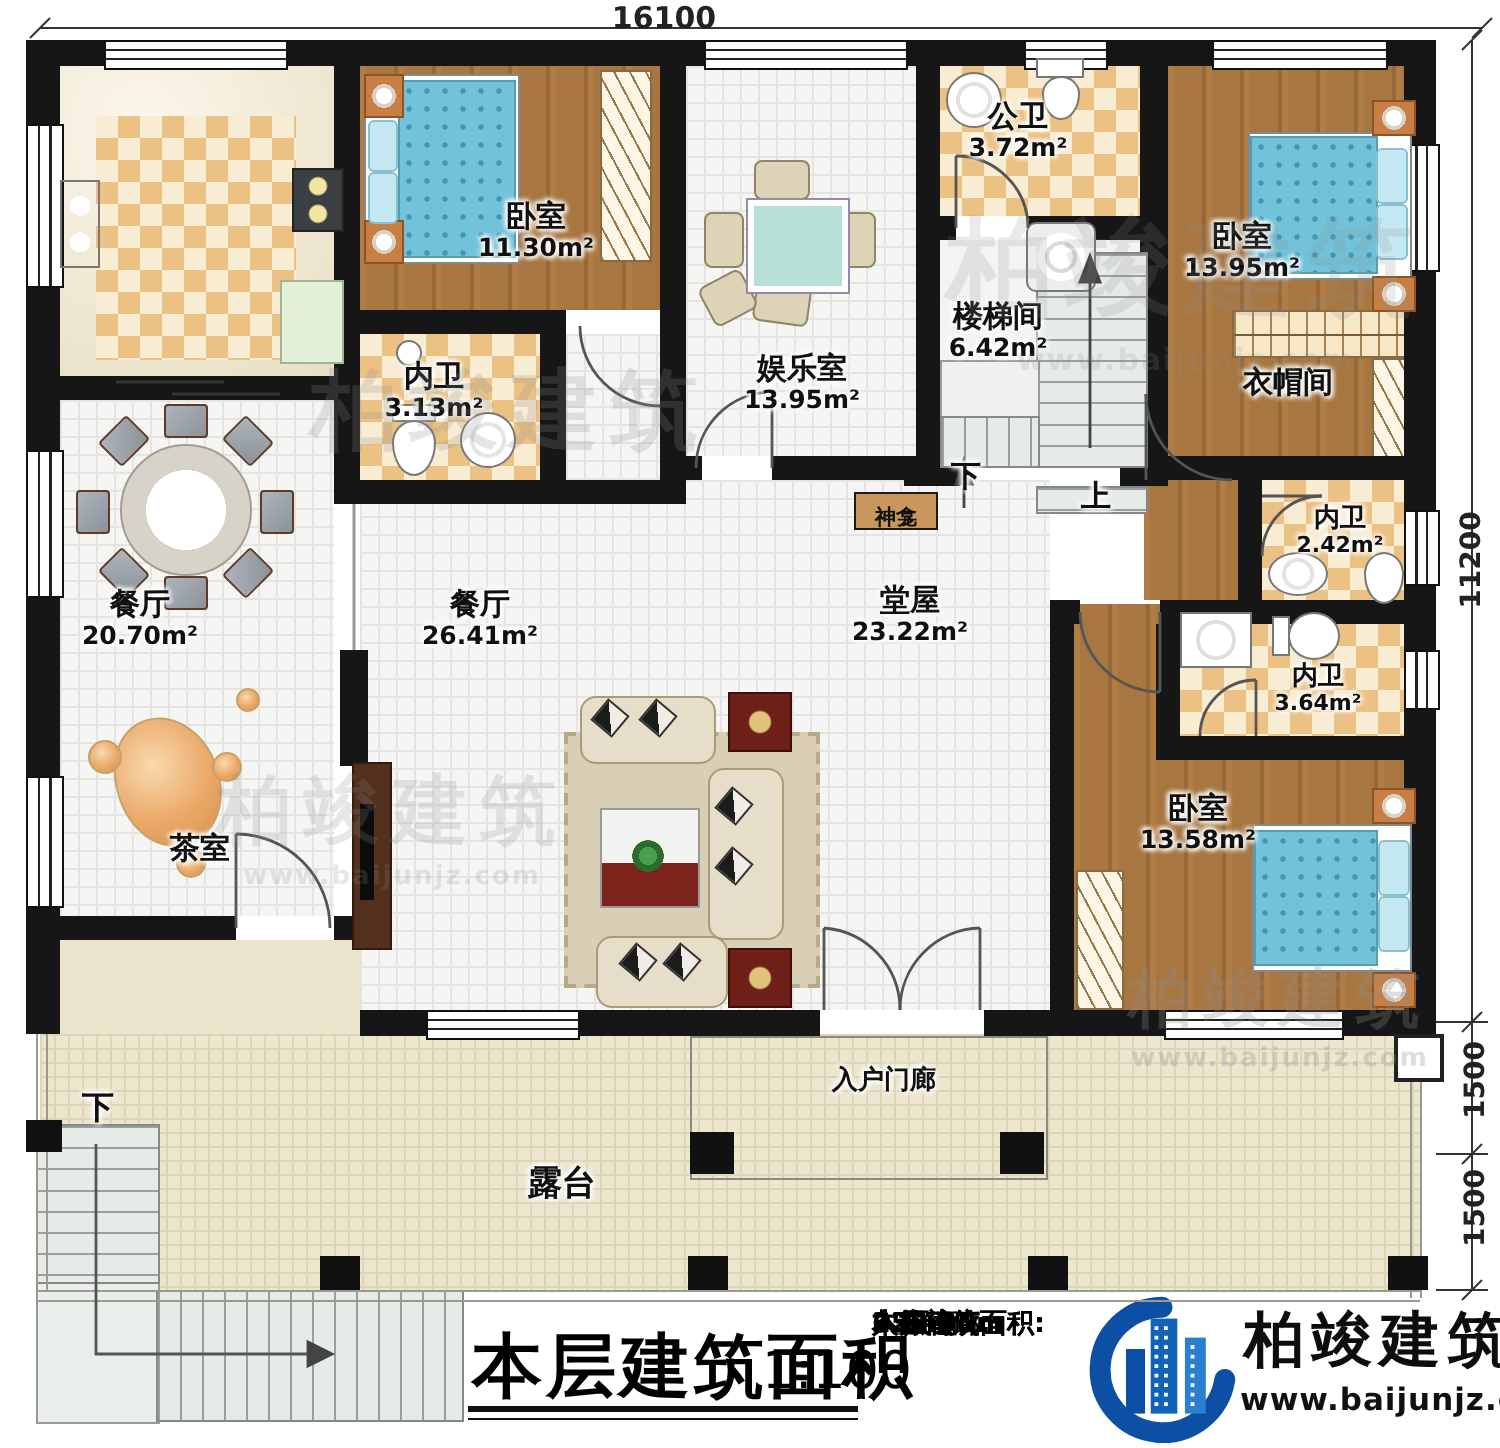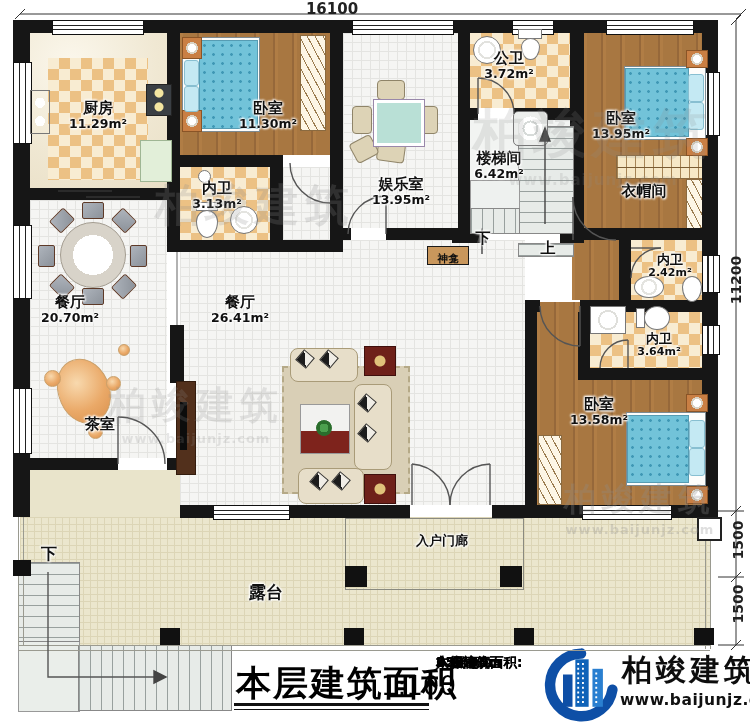--- a/index.html
+++ b/index.html
@@ -273,24 +273,20 @@
       <polyline points="48,572 48,677 158,677" fill="none" stroke="#555"></polyline>
       <polygon points="154,671 166,677 154,683"></polygon>
     </g>
   </svg>
 
   <div class="dim" style="left:300px;top:0px;width:64px;font-size:15px;">16100</div>
   <div class="dim" style="left:706px;top:272px;width:60px;transform:rotate(-90deg);">11200</div>
   <div class="dim" style="left:718px;top:532px;width:40px;transform:rotate(-90deg);">1500</div>
   <div class="dim" style="left:718px;top:596px;width:40px;transform:rotate(-90deg);">1500</div>
 
-  <div class="rlabel" style="left:48px;top:100px;width:100px;">
-      <span class="nm">厨房</span>
-      <span class="ar">11.29m²</span>
-    </div>
   <div class="rlabel" style="left:228px;top:100px;width:80px;">
       <span class="nm">卧室</span>
       <span class="ar">11.30m²</span>
     </div>
   <div class="rlabel" style="left:177px;top:180px;width:80px;">
       <span class="nm">内卫</span>
       <span class="ar">3.13m²</span>
     </div>
   <div class="rlabel" style="left:365px;top:176px;width:72px;">
       <span class="nm">娱乐室</span>
@@ -327,25 +323,29 @@
       <span class="nm">餐厅</span>
       <span class="ar">20.70m²</span>
     </div>
   <div class="rlabel" style="left:68px;top:416px;width:64px;">
       <span class="nm">茶室</span>
     </div>
   <div class="rlabel" style="left:195px;top:294px;width:90px;">
       <span class="nm">餐厅</span>
       <span class="ar">26.41m²</span>
     </div>
+  <div class="rlabel" style="left:413px;top:292px;width:84px;">
+      <span class="nm">堂屋</span>
+      <span class="ar">23.22m²</span>
+    </div>
   <div class="f" style="left:427px;top:246px;width:40px;height:17px;background:#c9975c;border:1.5px solid #1a1a1a;z-index:35;text-align:center;"><span style="font-size:10.5px;font-weight:bold;color:#111;line-height:15px;">神龛</span></div>
   <div class="rlabel" style="left:392px;top:534px;width:100px;">
       <span class="nm" style="font-size:13px;">入户门廊</span>
     </div>
-  <div class="rlabel" style="left:234px;top:583px;width:64px;">
+  <div class="rlabel" style="left:234px;top:583px;width:64px;text-align:right;">
       <span class="nm" style="font-size:17px;">露台</span>
     </div>
   <div class="rlabel" style="left:472px;top:230px;width:22px;">
       <span class="nm">下</span>
     </div>
   <div class="rlabel" style="left:537px;top:240px;width:22px;">
       <span class="nm">上</span>
     </div>
   <div class="rlabel" style="left:36px;top:545px;width:26px;">
       <span class="nm" style="font-size:16px;">下</span>

